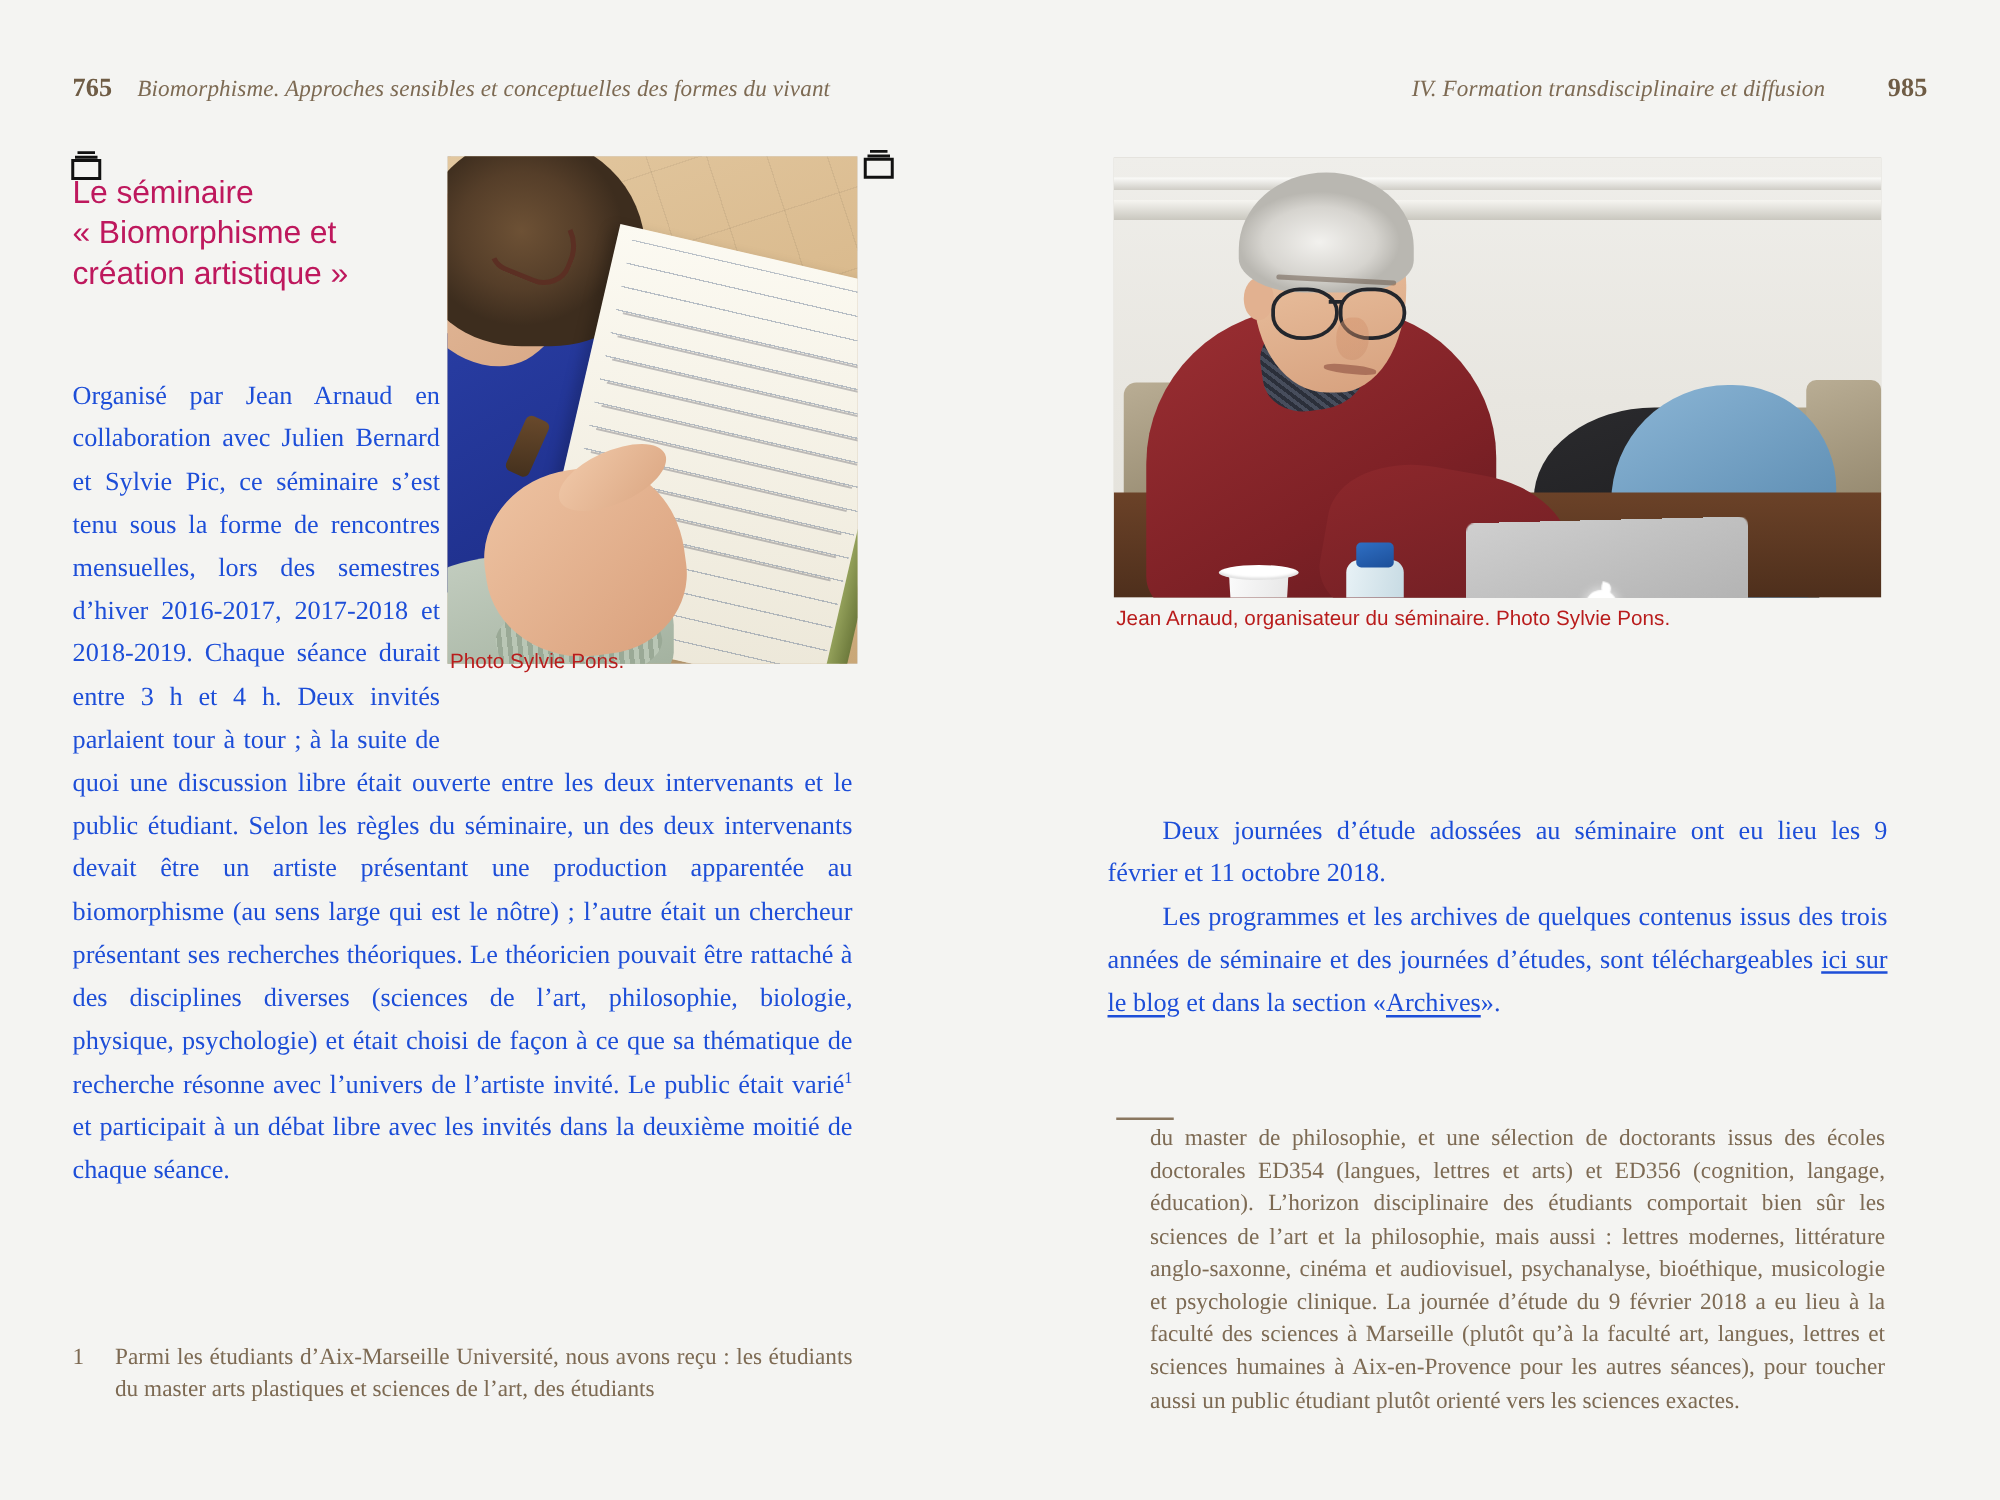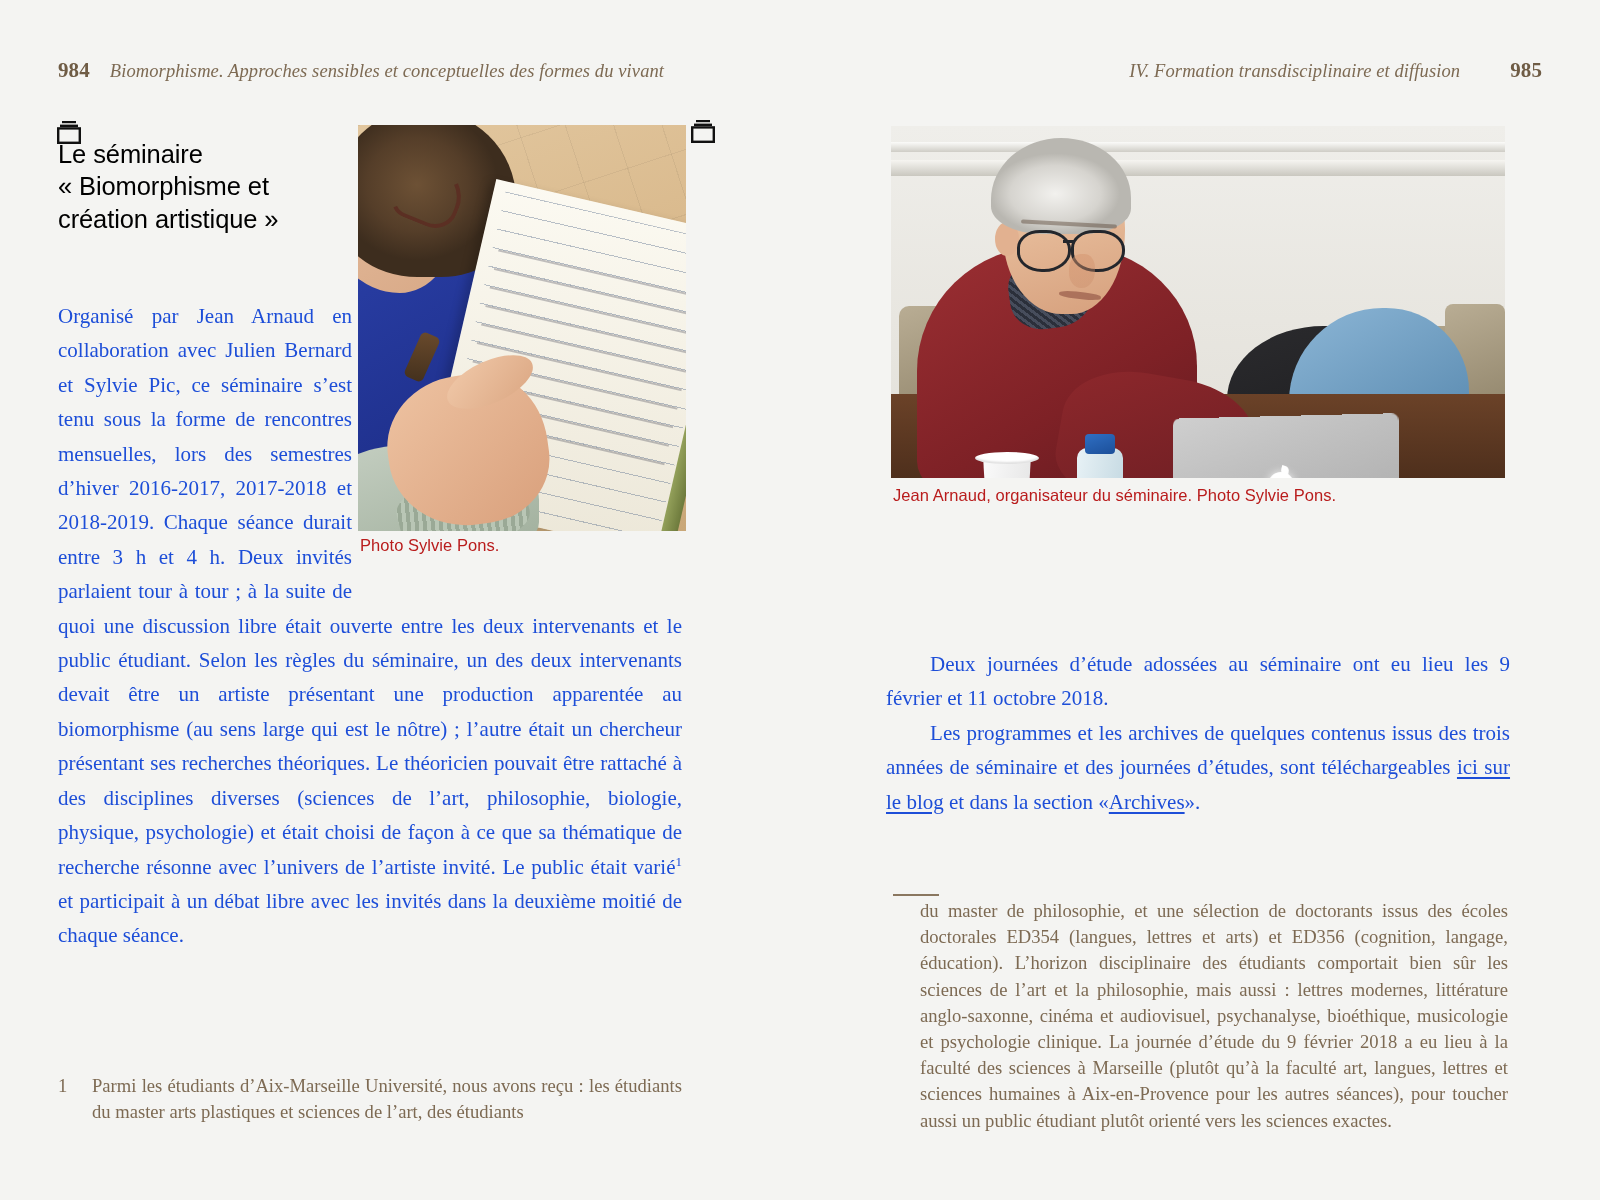--- a/index.html
+++ b/index.html
@@ -54,21 +54,21 @@
 
   
   .sec-title {
     position: absolute;
     left: 58px;
     top: 138px;
     width: 290px;
     font-family: "Liberation Sans", sans-serif;
     font-size: 25.5px;
     line-height: 1.27;
-    color: #000000;
+    color: #be185d;
     font-weight: 400;
     letter-spacing: -0.1px;
   }
 
   .photo {
     position: absolute;
     background: #cfcac2;
     overflow: hidden;
   }
   .photo-left {
@@ -83,21 +83,21 @@
     width: 614px;
     height: 352px;
   }
   .caption {
     position: absolute;
     font-family: "Liberation Sans", sans-serif;
     font-size: 16.5px;
     color: #b91c1c;
     letter-spacing: .05px;
   }
-  .caption-left  { left: 360px; top: 536px; }
+  .caption-left  { left: 360px; top: 520px; }
   .caption-right { left: 893px; top: 486px; }
 
   
   .cam-icon {
     position: absolute;
     width: 26px;
     height: 26px;
   }
   .cam-left  { left: 690px; top: 118px; }
   .cam-right { left: 856px; top: 119px; }
@@ -436,21 +436,21 @@
   }
 </style>
 </head>
 <body>
 
 <div class="spread">
 
   <div class="page page-left">
 
     <div class="runhead runhead-left">
-      <span class="folio">984</span>
+      <span class="folio">765</span>
       <span>Biomorphisme. Approches sensibles et conceptuelles des formes du vivant</span>
     </div>
 
     <div class="sec-title">
       <div>Le séminaire</div>
       <div>« Biomorphisme et</div>
       <div>création artistique »</div>
     </div>
 
     <svg class="cam-icon cam-left" viewBox="0 0 26 26">

